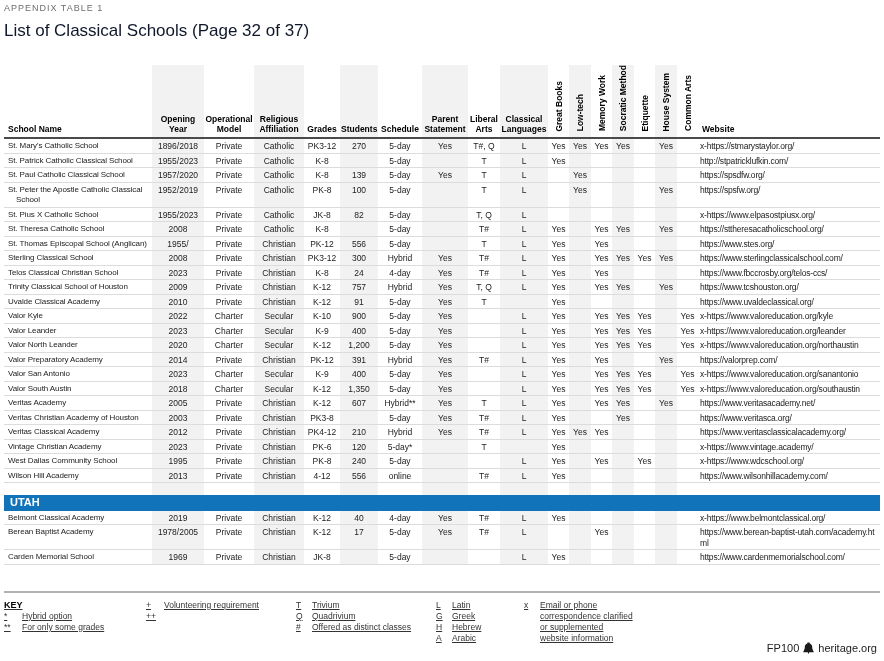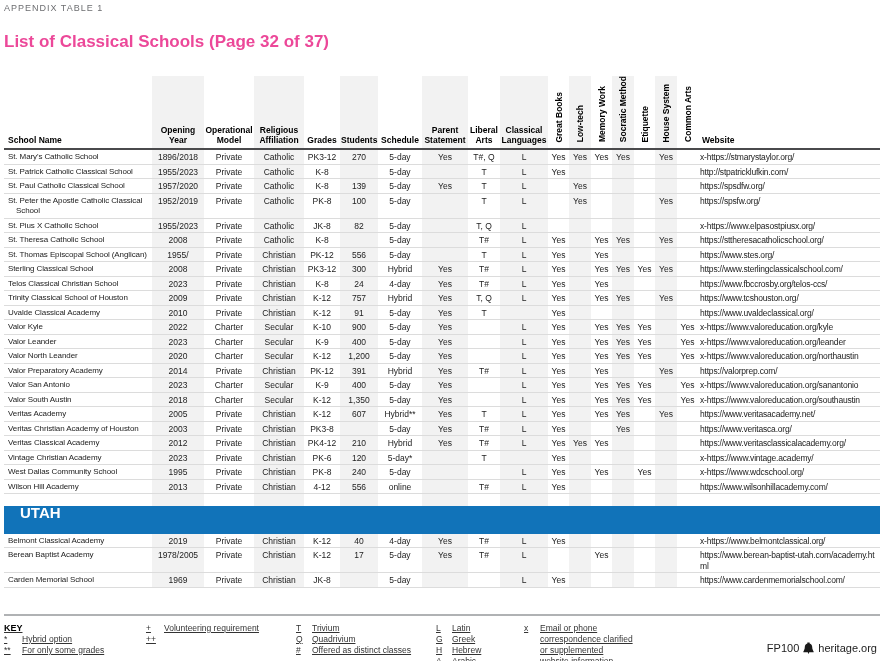--- a/index.html
+++ b/index.html
@@ -10,21 +10,21 @@
     --key-rule:#b0b2b4;
   }
   *{box-sizing:border-box;}
   html,body{margin:0;padding:0;background:#fff;}
   body{
     width:884px;height:661px;position:relative;overflow:hidden;
     font-family:"Liberation Sans",sans-serif;color:#222;
   }
   .page{padding:3px 4px 0 4px;}
   .appendix-label{font-size:9px;color:#6d6e71;letter-spacing:1px;line-height:11px;}
-  .page-title{font-size:17px;font-weight:bold;color:#ec4899;margin-top:18px;line-height:20px;}
+  .page-title{font-size:17px;font-weight:normal;color:#0f172a;margin-top:7px;line-height:20px;}
   table{border-collapse:collapse;table-layout:fixed;width:876px;margin-top:24px;font-size:8.5px;}
   th{
     font-weight:bold;color:#000;vertical-align:bottom;text-align:center;
     font-size:8.5px;line-height:10px;padding:0 1px 3px 1px;white-space:pre-line;
     border-bottom:2px solid var(--header-rule);
   }
   th.left{text-align:left;padding-left:4px;}
   th.rot{padding-bottom:4px;}
   th.rot .v{
     writing-mode:vertical-rl;transform:rotate(180deg);
@@ -35,21 +35,21 @@
     text-align:center;line-height:10.5px;vertical-align:top;color:#222;
   }
   .sh{background:var(--column-shade);}
   td.name{
     text-align:left;padding-left:12px;text-indent:-8px;
     font-size:8px;letter-spacing:-0.1px;
   }
   td.web{text-align:left;word-break:break-all;letter-spacing:-0.2px;padding-left:2px;margin-left:30px;}
   tr.band td{
     background:var(--utah-band);color:#fff;font-weight:bold;text-align:left;
-    padding:2px 16px;font-size:15px;border-bottom:none;height:28px;
+    padding:2px 6px;font-size:11px;border-bottom:none;height:16px;
   }
   tr.spacer td{border-bottom:none;height:12px;padding:0;}
   .rule{width:876px;height:2px;background:var(--key-rule);margin-top:26px;}
   .key{display:flex;margin-top:7px;font-size:8.5px;line-height:11px;color:#333;text-decoration:underline;}
   .kcol{flex:none;}
   .k0{width:142px;}
   .k1{width:150px;}
   .k2{width:140px;}
   .k3{width:88px;}
   .k4{width:230px;}

